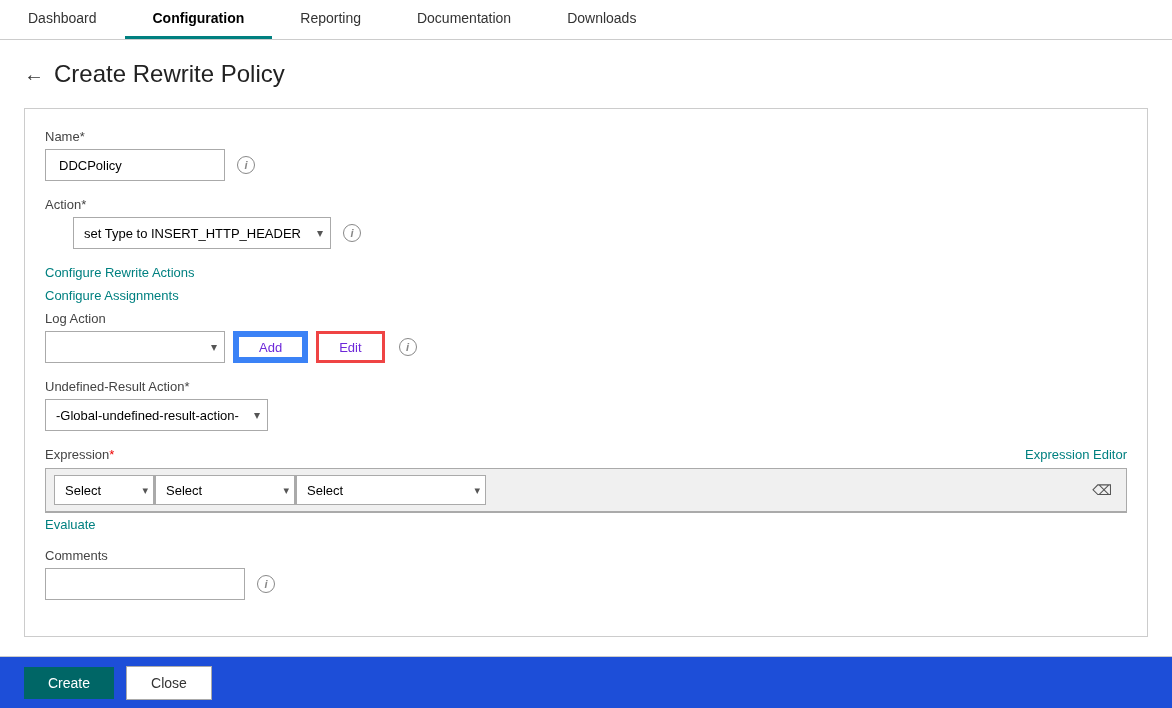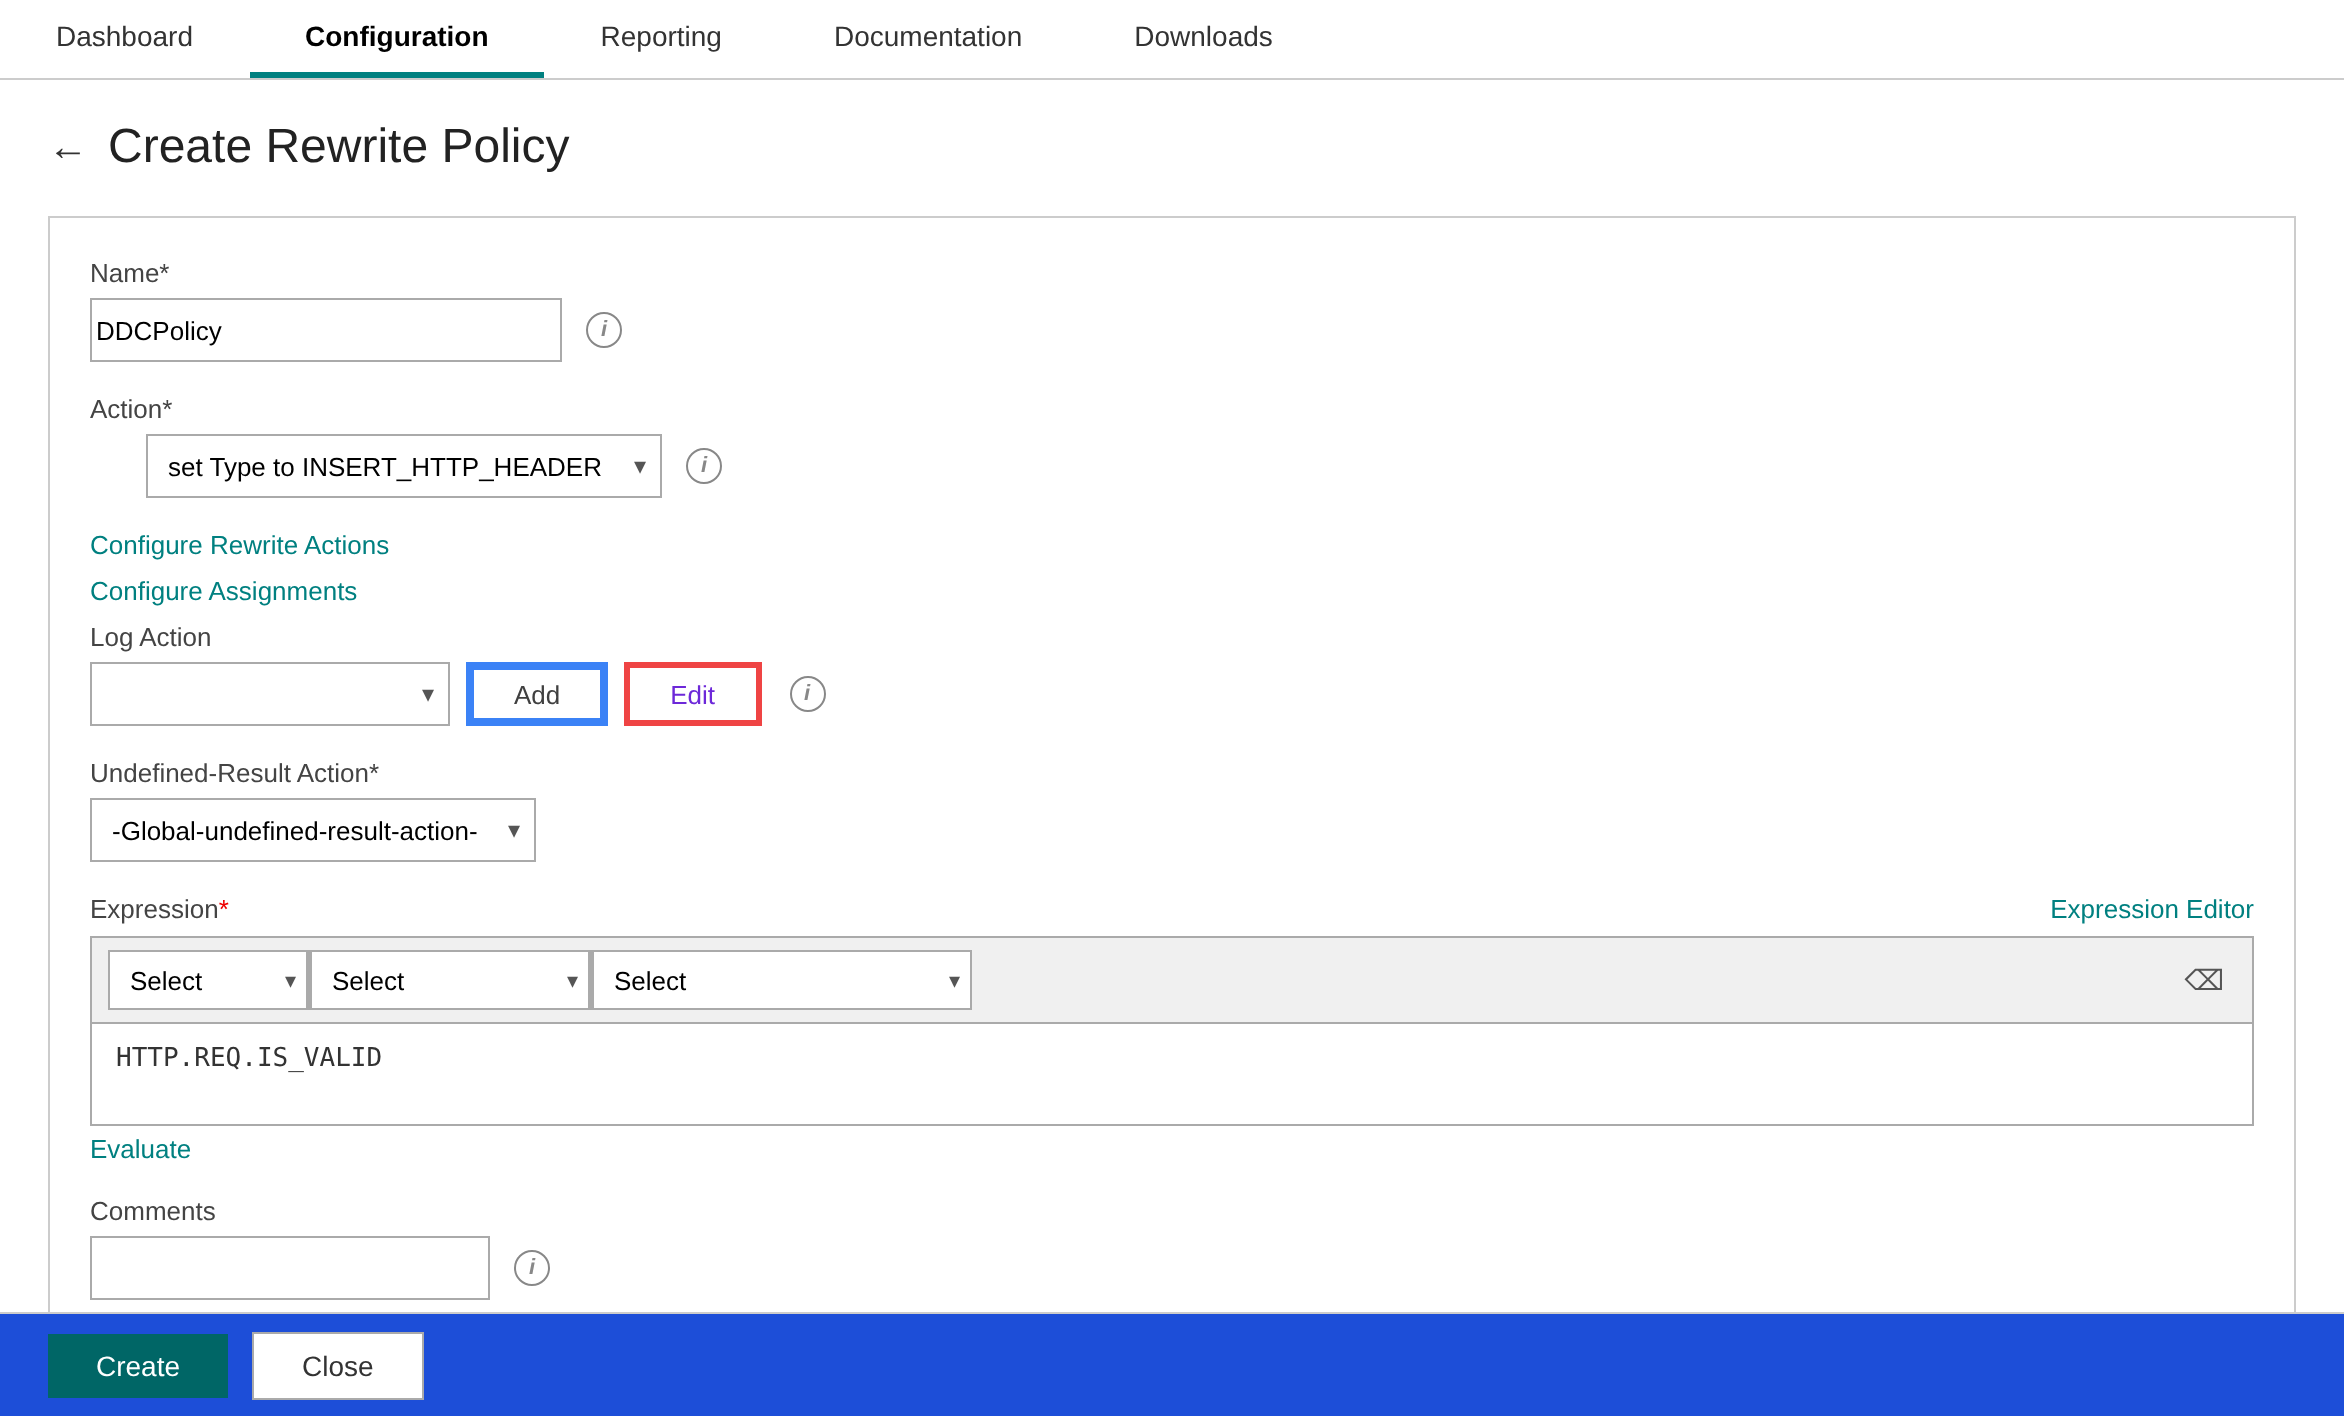--- a/index.html
+++ b/index.html
@@ -71,23 +71,23 @@
     }
     .form-label {
       font-size: 13px;
       color: #444;
       margin-bottom: 5px;
       display: block;
     }
 
     .form-input {
       border: 1px solid #aaa;
-      padding: 6px 2px;
-      font-size: 13px;
-      width: 236px;
+      padding: 6px 13px;
+      font-size: 13px;
+      width: 180px;
       height: 32px;
       outline: none;
     }
 
     .info-icon {
       display: inline-flex;
       align-items: center;
       justify-content: center;
       width: 18px;
       height: 18px;
@@ -163,23 +163,23 @@
 
     .btn {
       height: 32px;
       padding: 0 20px;
       font-size: 13px;
       cursor: pointer;
       border: 1px solid #aaa;
       background: #fff;
     }
     .btn-add {
-      border: 4px solid #3b82f6;
-      background: #fff;
-      color: #404040;
+      border: 6px solid #3b82f6;
+      background: #fff;
+      color: #6d28d9;
       font-weight: normal;
     }
     .btn-edit {
       border: 3px solid #ef4444;
       background: #fff;
       color: #6d28d9;
     }
 
     
     .expression-header {
@@ -413,21 +413,20 @@
           </div>
           <div class="expr-divider"></div>
           <div class="expr-select-wrapper">
             <select class="expr-select wide">
               <option>Select</option>
             </select>
             <span class="expr-select-arrow">▾</span>
           </div>
           <button class="expr-backspace">⌫</button>
         </div>
-        <div class="expression-text-area">HTTP.REQ.IS_VALID</div>
       </div>
       <div class="evaluate-row">
         <a class="evaluate-link">Evaluate</a>
       </div>
     </div>
 
     <div class="form-group">
       <label class="form-label">Comments</label>
       <div class="inline-row">
         <input class="comments-input" type="text" style="">

